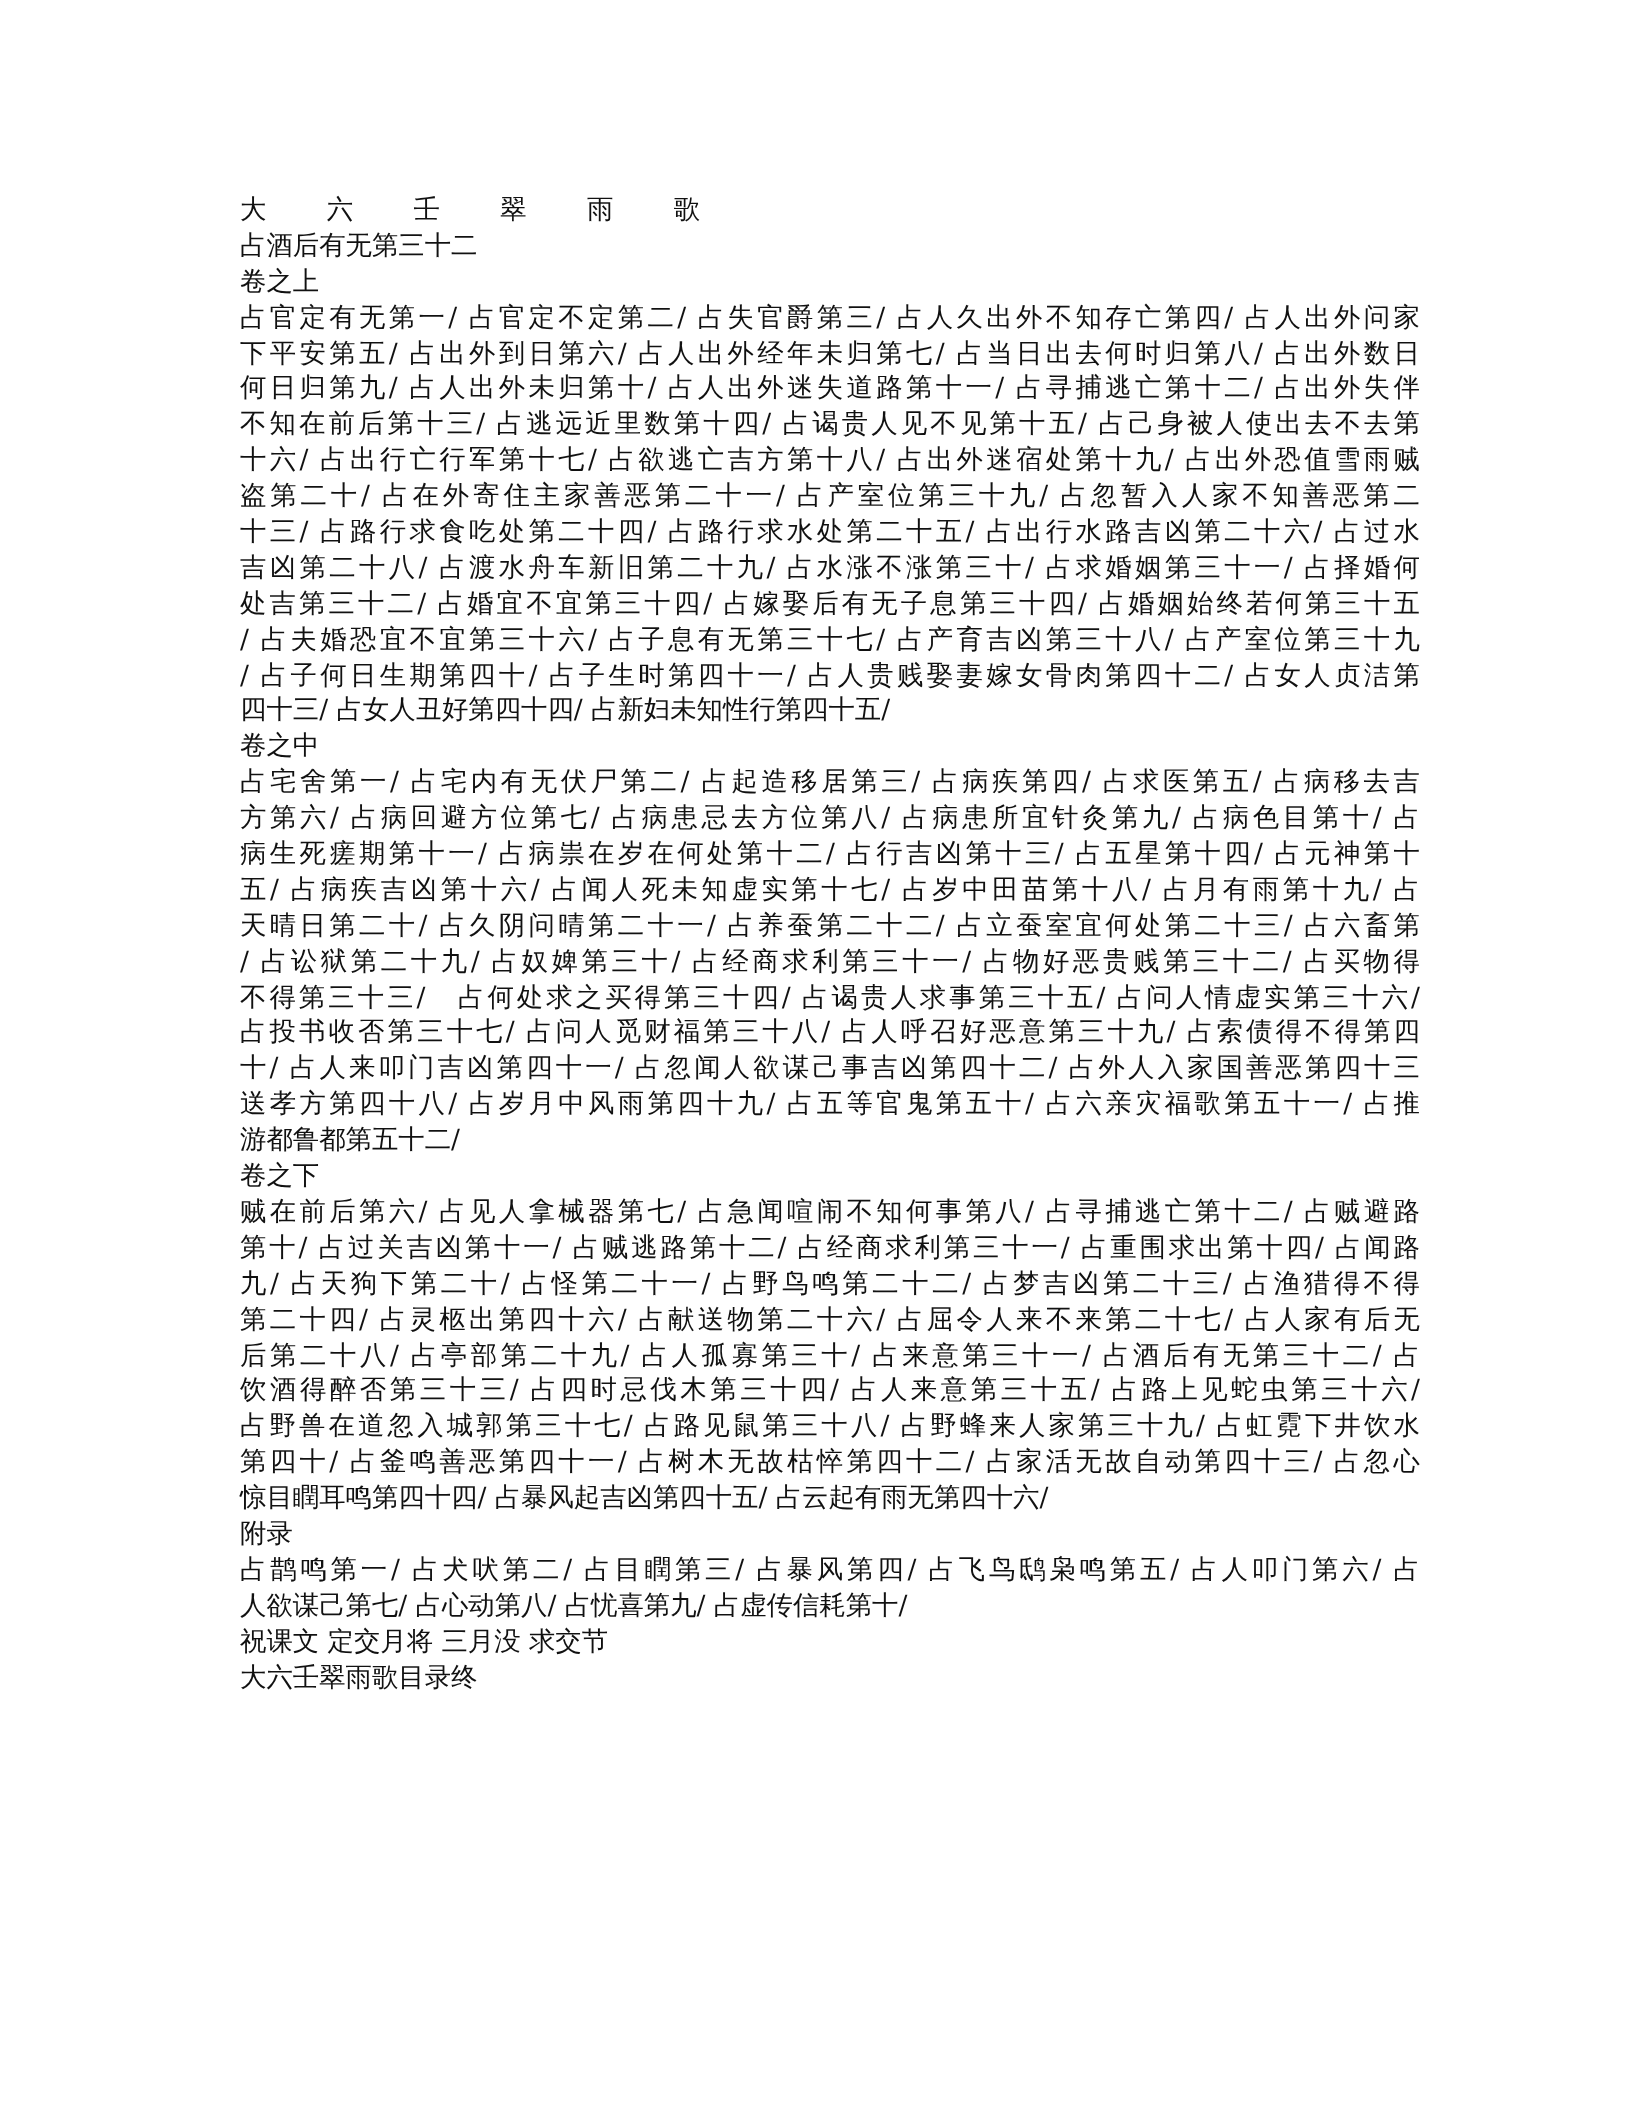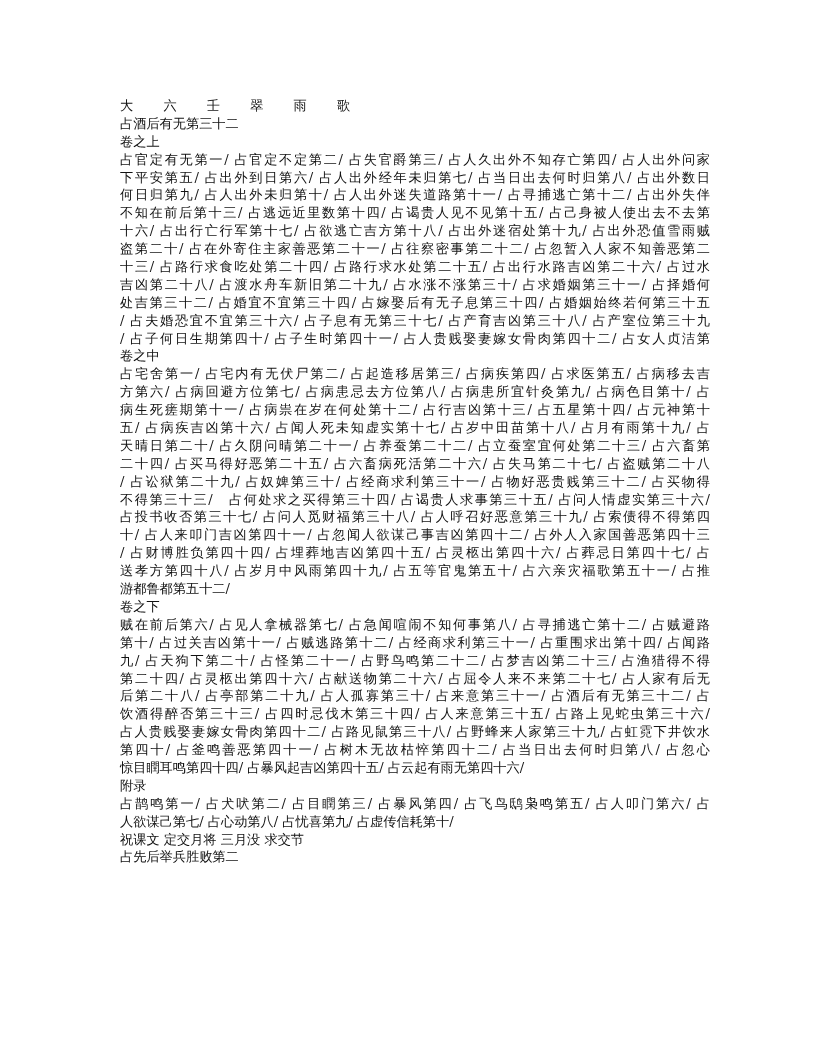--- a/index.html
+++ b/index.html
@@ -17,52 +17,51 @@
 <div class="page">
   <div class="line left title">大 六 壬 翠 雨 歌</div>
   <div class="line left">占酒后有无第三十二</div>
 
   <div class="line left">卷之上</div>
   <div class="line">占官定有无第一/ 占官定不定第二/ 占失官爵第三/ 占人久出外不知存亡第四/ 占人出外问家</div>
   <div class="line">下平安第五/ 占出外到日第六/ 占人出外经年未归第七/ 占当日出去何时归第八/ 占出外数日</div>
   <div class="line">何日归第九/ 占人出外未归第十/ 占人出外迷失道路第十一/ 占寻捕逃亡第十二/ 占出外失伴</div>
   <div class="line">不知在前后第十三/ 占逃远近里数第十四/ 占谒贵人见不见第十五/ 占己身被人使出去不去第</div>
   <div class="line">十六/ 占出行亡行军第十七/ 占欲逃亡吉方第十八/ 占出外迷宿处第十九/ 占出外恐值雪雨贼</div>
-  <div class="line">盗第二十/ 占在外寄住主家善恶第二十一/ 占往察密事第二十二/ 占忽暂入人家不知善恶第二</div>
+  <div class="line">盗第二十/ 占在外寄住主家善恶第二十一/ 占产室位第三十九/ 占忽暂入人家不知善恶第二</div>
   <div class="line">十三/ 占路行求食吃处第二十四/ 占路行求水处第二十五/ 占出行水路吉凶第二十六/ 占过水</div>
   <div class="line">吉凶第二十八/ 占渡水舟车新旧第二十九/ 占水涨不涨第三十/ 占求婚姻第三十一/ 占择婚何</div>
   <div class="line">处吉第三十二/ 占婚宜不宜第三十四/ 占嫁娶后有无子息第三十四/ 占婚姻始终若何第三十五</div>
   <div class="line">/ 占夫婚恐宜不宜第三十六/ 占子息有无第三十七/ 占产育吉凶第三十八/ 占产室位第三十九</div>
   <div class="line">/ 占子何日生期第四十/ 占子生时第四十一/ 占人贵贱娶妻嫁女骨肉第四十二/ 占女人贞洁第</div>
+  <div class="line left">四十三/ 占女人丑好第四十四/ 占新妇未知性行第四十五/</div>
 
   <div class="line left">卷之中</div>
   <div class="line">占宅舍第一/ 占宅内有无伏尸第二/ 占起造移居第三/ 占病疾第四/ 占求医第五/ 占病移去吉</div>
   <div class="line">方第六/ 占病回避方位第七/ 占病患忌去方位第八/ 占病患所宜针灸第九/ 占病色目第十/ 占</div>
   <div class="line">病生死瘥期第十一/ 占病祟在岁在何处第十二/ 占行吉凶第十三/ 占五星第十四/ 占元神第十</div>
   <div class="line">五/ 占病疾吉凶第十六/ 占闻人死未知虚实第十七/ 占岁中田苗第十八/ 占月有雨第十九/ 占</div>
   <div class="line">天晴日第二十/ 占久阴问晴第二十一/ 占养蚕第二十二/ 占立蚕室宜何处第二十三/ 占六畜第</div>
-  <div class="line">二十四/ 占买马得好恶第二十五/ 占六畜病死活第二十六/ 占失马第二十七/ 占盗贼第二十八</div>
   <div class="line">/ 占讼狱第二十九/ 占奴婢第三十/ 占经商求利第三十一/ 占物好恶贵贱第三十二/ 占买物得</div>
   <div class="line">不得第三十三/　占何处求之买得第三十四/ 占谒贵人求事第三十五/ 占问人情虚实第三十六/</div>
   <div class="line">占投书收否第三十七/ 占问人觅财福第三十八/ 占人呼召好恶意第三十九/ 占索债得不得第四</div>
   <div class="line">十/ 占人来叩门吉凶第四十一/ 占忽闻人欲谋己事吉凶第四十二/ 占外人入家国善恶第四十三</div>
-  <div class="line">/ 占财博胜负第四十四/ 占埋葬地吉凶第四十五/ 占灵柩出第四十六/ 占葬忌日第四十七/ 占</div>
   <div class="line">送孝方第四十八/ 占岁月中风雨第四十九/ 占五等官鬼第五十/ 占六亲灾福歌第五十一/ 占推</div>
   <div class="line left">游都鲁都第五十二/</div>
 
   <div class="line left">卷之下</div>
   <div class="line">贼在前后第六/ 占见人拿械器第七/ 占急闻喧闹不知何事第八/ 占寻捕逃亡第十二/ 占贼避路</div>
   <div class="line">第十/ 占过关吉凶第十一/ 占贼逃路第十二/ 占经商求利第三十一/ 占重围求出第十四/ 占闻路</div>
   <div class="line">九/ 占天狗下第二十/ 占怪第二十一/ 占野鸟鸣第二十二/ 占梦吉凶第二十三/ 占渔猎得不得</div>
   <div class="line">第二十四/ 占灵柩出第四十六/ 占献送物第二十六/ 占屈令人来不来第二十七/ 占人家有后无</div>
   <div class="line">后第二十八/ 占亭部第二十九/ 占人孤寡第三十/ 占来意第三十一/ 占酒后有无第三十二/ 占</div>
   <div class="line">饮酒得醉否第三十三/ 占四时忌伐木第三十四/ 占人来意第三十五/ 占路上见蛇虫第三十六/</div>
-  <div class="line">占人贵贱娶妻嫁女骨肉第四十二/ 占路见鼠第三十八/ 占野蜂来人家第三十九/ 占虹霓下井饮水</div>
-  <div class="line">第四十/ 占釜鸣善恶第四十一/ 占树木无故枯悴第四十二/ 占当日出去何时归第八/ 占忽心</div>
+  <div class="line">占野兽在道忽入城郭第三十七/ 占路见鼠第三十八/ 占野蜂来人家第三十九/ 占虹霓下井饮水</div>
+  <div class="line">第四十/ 占釜鸣善恶第四十一/ 占树木无故枯悴第四十二/ 占家活无故自动第四十三/ 占忽心</div>
   <div class="line left">惊目瞤耳鸣第四十四/ 占暴风起吉凶第四十五/ 占云起有雨无第四十六/</div>
 
   <div class="line left">附录</div>
   <div class="line">占鹊鸣第一/ 占犬吠第二/ 占目瞤第三/ 占暴风第四/ 占飞鸟鸱枭鸣第五/ 占人叩门第六/ 占</div>
   <div class="line left">人欲谋己第七/ 占心动第八/ 占忧喜第九/ 占虚传信耗第十/</div>
 
   <div class="line left">祝课文 定交月将 三月没 求交节</div>
-  <div class="line left">占先后举兵胜败第二</div>
+  <div class="line left">大六壬翠雨歌目录终</div>
 </div>
 
 </body></html>

